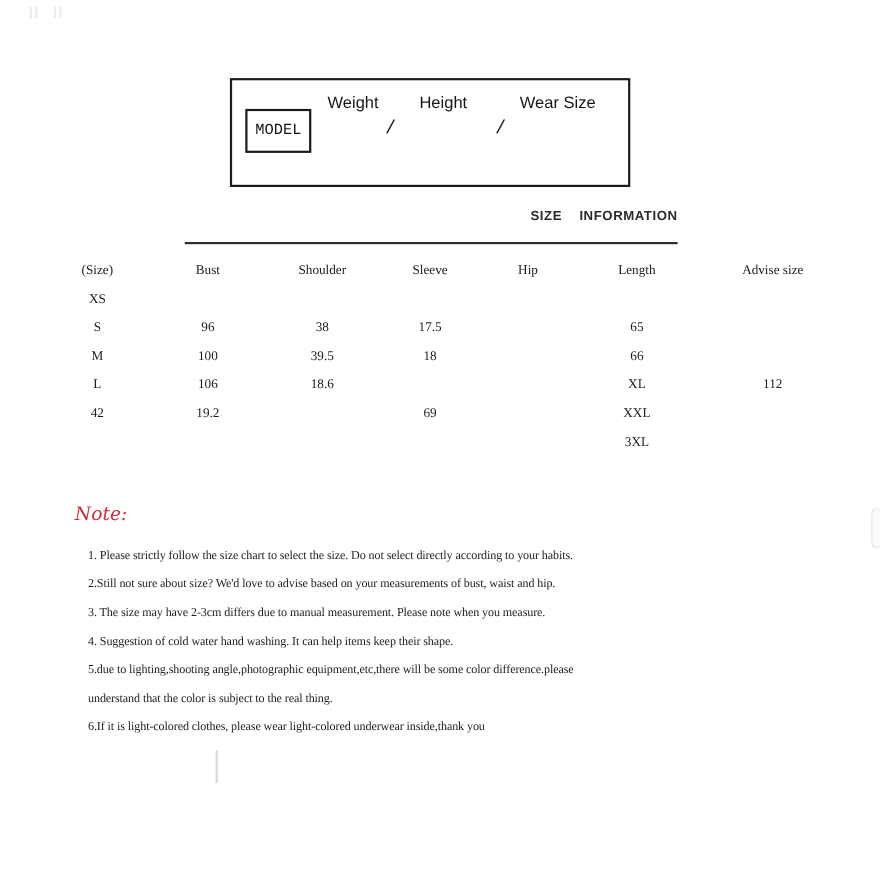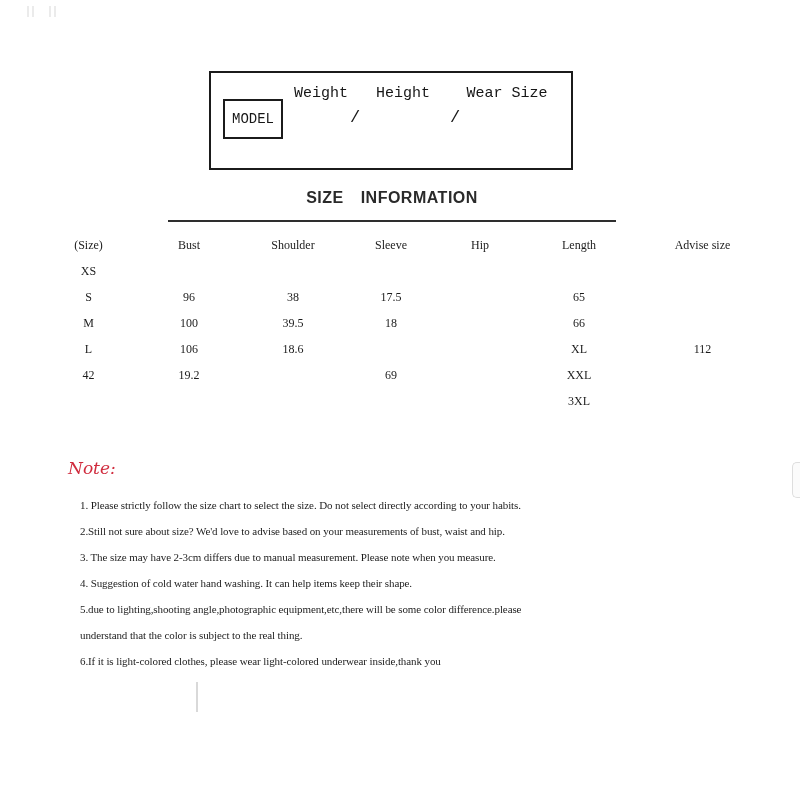--- a/index.html
+++ b/index.html
@@ -6,29 +6,29 @@
   .canvas{position:relative;width:800px;height:800px;background:#ffffff;overflow:hidden;
           font-family:"Liberation Serif",serif;color:#1f1f1f;}
 
   
   .model-panel{position:absolute;left:209px;top:71px;width:364px;height:99px;
                border:2px solid #1b1b1b;box-sizing:border-box;background:#fff;}
   .model-label{position:absolute;left:12px;top:26px;width:60px;height:40px;
                border:2px solid #1b1b1b;box-sizing:border-box;display:flex;align-items:center;
                justify-content:center;font-family:"Liberation Mono",monospace;font-size:14px;color:#161616;}
   .mp-col{position:absolute;top:12px;transform:translateX(-50%);white-space:nowrap;
-          font-family:Liberation Mono, monospace;font-size:15px;color:#161616;}
+          font-family:Liberation Sans, sans-serif;font-size:15px;color:#161616;}
   .mp-col.c0{left:110px;} .mp-col.c1{left:192px;text-align:center;} .mp-col.c2{left:296px;}
   .mp-slash{position:absolute;top:35px;transform:translateX(-50%);
             font-family:"Liberation Mono",monospace;font-size:17px;color:#161616;}
   .mp-slash.s0{left:144px;} .mp-slash.s1{left:244px;}
 
   
-  .title{position:absolute;left:168px;top:189px;width:448px;text-align:center;
-         font-family:"Liberation Sans",sans-serif;font-size:16px;font-weight:700;
+  .title{position:absolute;left:168px;top:189px;width:448px;text-align:right;
+         font-family:"Liberation Sans",sans-serif;font-size:12px;font-weight:700;
          letter-spacing:.5px;word-spacing:12px;color:#2a2a2a;}
   .title-rule{position:absolute;left:168px;top:220px;width:448px;height:2px;background:#2e2e2e;}
 
   
   .size-table{position:absolute;left:40px;top:232px;display:grid;
               grid-template-columns:97px 104px 104px 92px 86px 112px 135px;
               grid-auto-rows:26px;font-size:12px;text-align:center;color:#1c1c1c;}
   .size-table div{line-height:26px;white-space:nowrap;}
 
   

